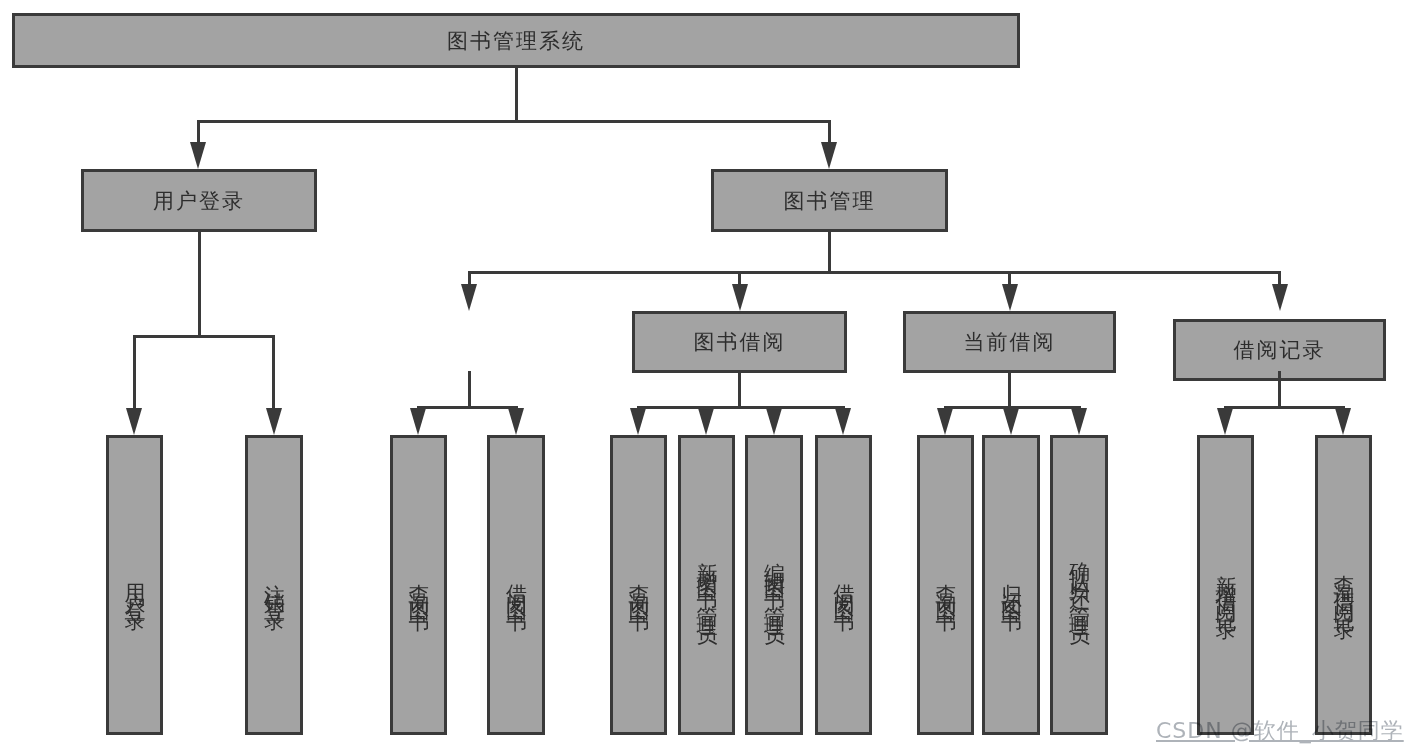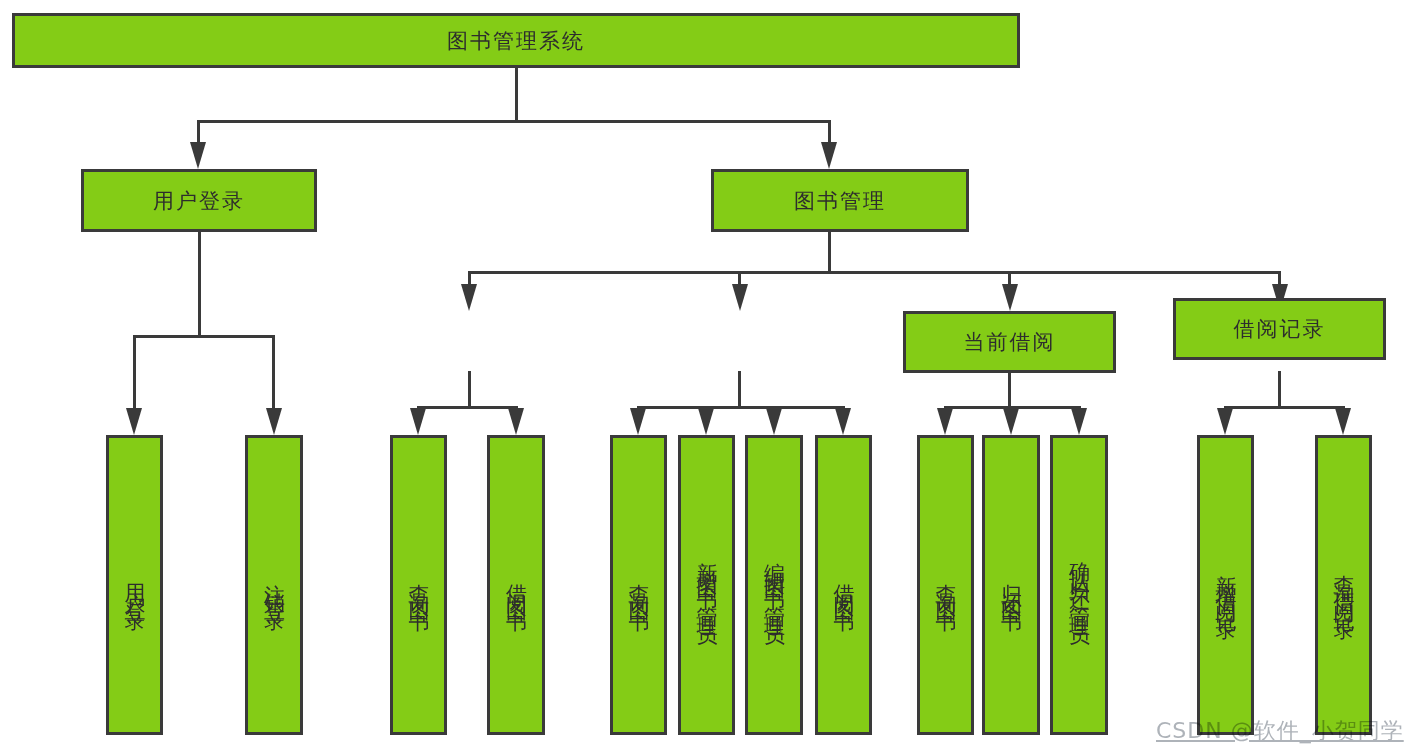--- a/index.html
+++ b/index.html
@@ -1,21 +1,21 @@
 <!DOCTYPE html>
 <html><head>
 <meta charset="utf-8">
 <style>
   html,body{margin:0;padding:0;background:#ffffff;}
   #stage{
     position:relative;width:1405px;height:747px;background:#ffffff;
     font-family:"DejaVu Sans","Liberation Sans",sans-serif;overflow:hidden;
   }
   .box{
-    position:absolute;box-sizing:border-box;background:#84cc16;
+    position:absolute;box-sizing:border-box;background:#a3a3a3;
     border:3px solid #3a3a3a;display:flex;align-items:center;justify-content:center;
     color:#2d2d2d;
   }
   .box .lbl{font-size:21px;letter-spacing:2px;white-space:nowrap;}
   .vbox .lbl{
     writing-mode:vertical-rl;text-orientation:mixed;
     font-size:21px;letter-spacing:9px;white-space:normal;line-height:1;
   }
   .vl{position:absolute;width:3px;background:#3a3a3a;}
   .hl{position:absolute;height:3px;background:#3a3a3a;}
@@ -43,21 +43,21 @@
   <div class="vl" style="left:515px;top:66px;height:56px;"></div>
   <div class="hl" style="left:198px;top:120px;width:633px;"></div>
   <div class="vl" style="left:197px;top:120px;height:26px;"></div>
   <div class="ar" style="left:190px;top:142px;"></div>
   <div class="vl" style="left:828px;top:120px;height:26px;"></div>
   <div class="ar" style="left:821px;top:142px;"></div>
 
   <div class="box" style="left:81px;top:169px;width:236px;height:63px;">
     <span class="lbl">用户登录</span>
   </div>
-  <div class="box" style="left:711px;top:169px;width:258px;height:63px;">
+  <div class="box" style="left:711px;top:169px;width:237px;height:63px;">
     <span class="lbl">图书管理</span>
   </div>
 
   <div class="vl" style="left:198px;top:230px;height:107px;"></div>
   <div class="hl" style="left:133px;top:335px;width:142px;"></div>
   <div class="vl" style="left:133px;top:335px;height:76px;"></div>
   <div class="ar" style="left:126px;top:408px;"></div>
   <div class="vl" style="left:272px;top:335px;height:76px;"></div>
   <div class="ar" style="left:266px;top:408px;"></div>
 
@@ -65,24 +65,27 @@
   <div class="hl" style="left:468px;top:271px;width:813px;"></div>
   <div class="vl" style="left:468px;top:271px;height:16px;"></div>
   <div class="ar" style="left:461px;top:284px;"></div>
   <div class="vl" style="left:738px;top:271px;height:16px;"></div>
   <div class="ar" style="left:732px;top:284px;"></div>
   <div class="vl" style="left:1008px;top:271px;height:16px;"></div>
   <div class="ar" style="left:1002px;top:284px;"></div>
   <div class="vl" style="left:1278px;top:271px;height:16px;"></div>
   <div class="ar" style="left:1272px;top:284px;"></div>
 
+  <div class="box" style="left:632px;top:311px;width:215px;height:62px;">
+    <span class="lbl">图书借阅</span>
+  </div>
   <div class="box" style="left:903px;top:311px;width:213px;height:62px;">
     <span class="lbl">当前借阅</span>
   </div>
-  <div class="box" style="left:1173px;top:298px;width:213px;height:62px;">
+  <div class="box" style="left:1173px;top:319px;width:213px;height:62px;">
     <span class="lbl">借阅记录</span>
   </div>
 
   <div class="vl" style="left:468px;top:371px;height:37px;"></div>
   <div class="hl" style="left:417px;top:406px;width:101px;"></div>
   <div class="ar" style="left:410px;top:408px;"></div>
   <div class="ar" style="left:508px;top:408px;"></div>
 
   <div class="vl" style="left:738px;top:371px;height:37px;"></div>
   <div class="hl" style="left:637px;top:406px;width:208px;"></div>

